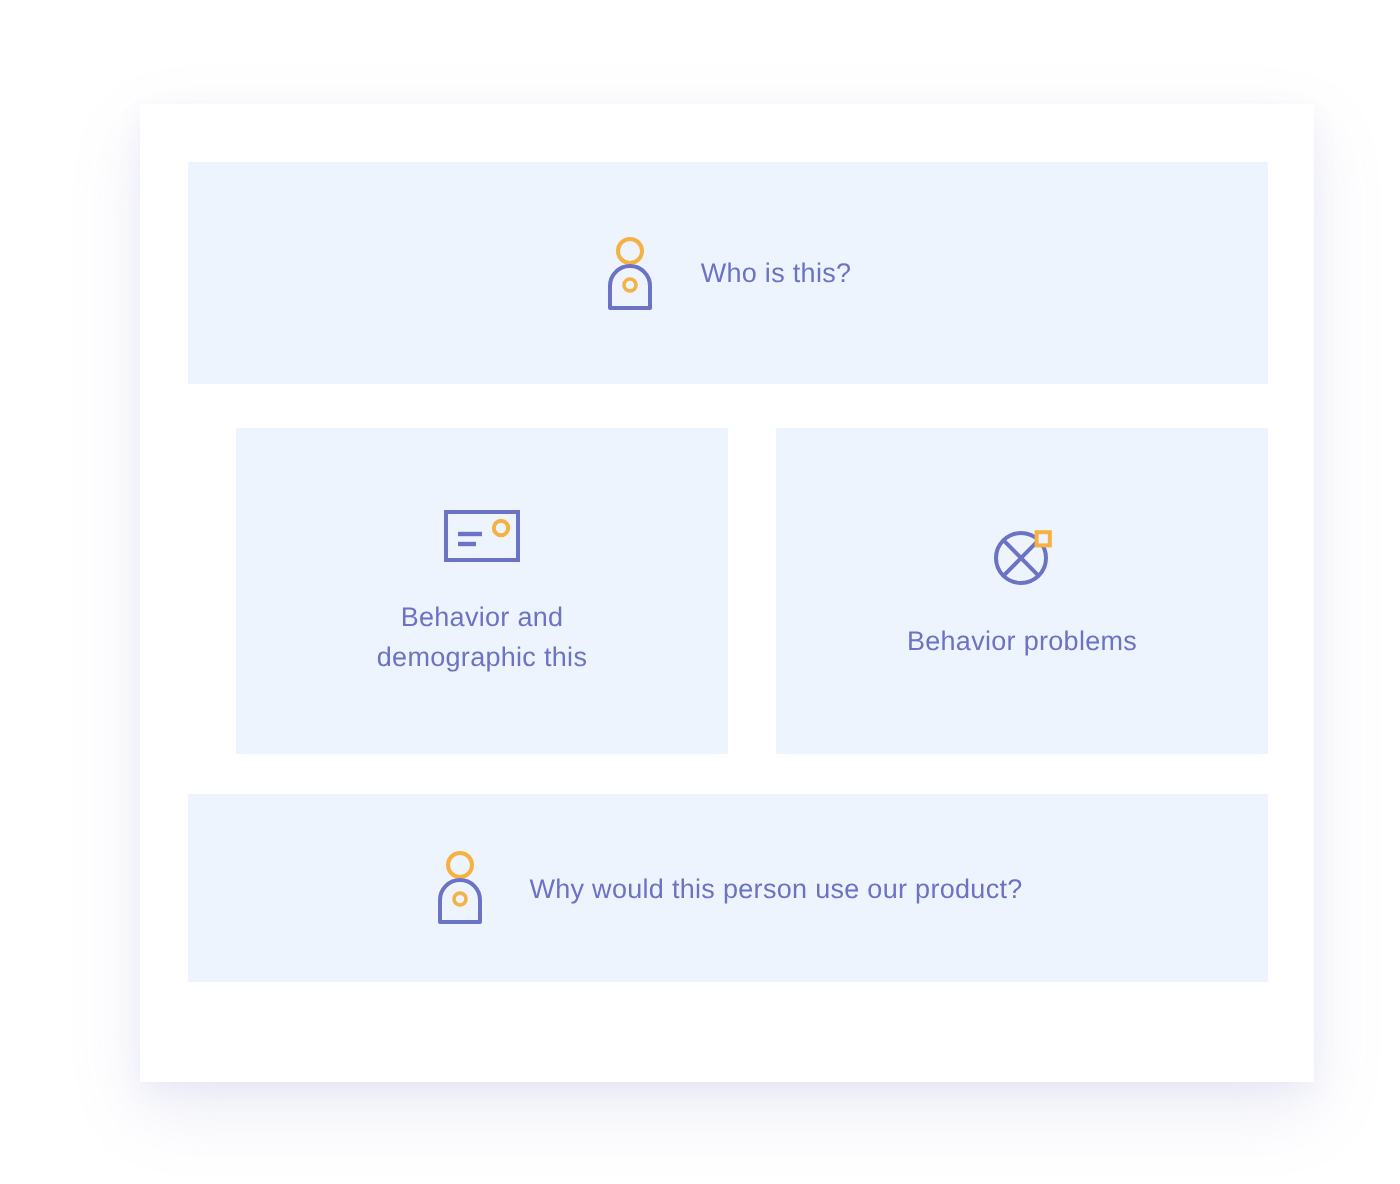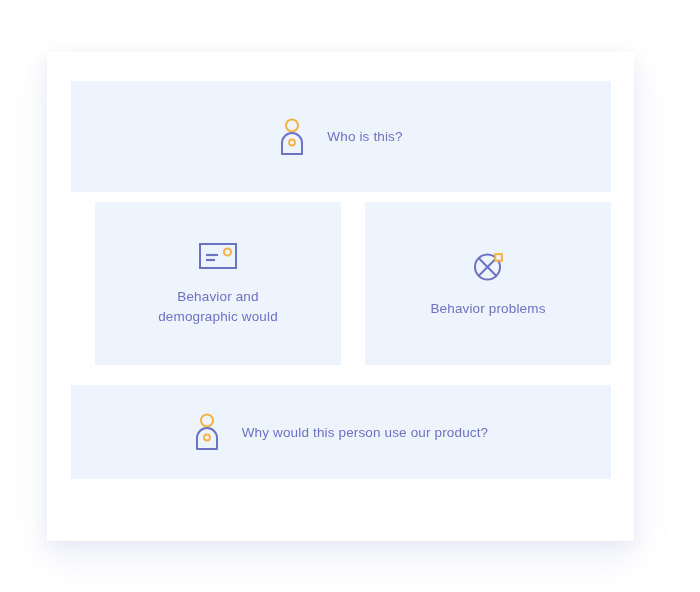--- a/index.html
+++ b/index.html
@@ -15,21 +15,21 @@
   #stage {
     position: relative;
     width: 700px;
     height: 592px;
     background: #ffffff;
   }
 
   
   .board {
     position: absolute;
-    left: 47px;
+    left: 70px;
     top: 52px;
     width: 587px;
     height: 489px;
     background: #ffffff;
     box-shadow: 0 14px 34px rgba(108, 114, 196, 0.13),
                 0 4px 12px rgba(108, 114, 196, 0.07);
     padding: 29px 23px 29px 24px;
     display: flex;
     flex-direction: column;
   }
@@ -42,21 +42,21 @@
     justify-content: center;
   }
 
   .row-top {
     height: 111px;
     width: 100%;
     flex: none;
   }
 
   .row-mid {
-    margin-top: 10px;
+    margin-top: 22px;
     display: flex;
     gap: 24px;
     height: 163px;
     flex: none;
     padding-left: 24px;
   }
 
   .row-mid .panel {
     flex: 1 1 0;
     flex-direction: column;
@@ -144,21 +144,21 @@
             <rect x="2" y="3" width="36" height="24" stroke="#6c72c4" stroke-width="2" fill="none"></rect>
 
             <line x1="8" y1="14" x2="20" y2="14" stroke="#6c72c4" stroke-width="2.2" stroke-linecap="butt"></line>
             <line x1="8" y1="19" x2="17" y2="19" stroke="#6c72c4" stroke-width="2.2" stroke-linecap="butt"></line>
 
             <circle cx="29.5" cy="11" r="3.6" stroke="#f5b142" stroke-width="2" fill="none"></circle>
           </svg>
         </span>
         <div class="label card-label multiline">
           <div>Behavior and</div>
-          <div>demographic would</div>
+          <div>demographic this</div>
         </div>
       </div>
 
 
       <div class="panel">
         <span class="icon-wrap">
           <svg class="icon" width="34" height="34" viewBox="0 0 34 34" fill="none" aria-hidden="true">
             <circle cx="16.5" cy="18" r="12.5" stroke="#6c72c4" stroke-width="2" fill="none"></circle>
             <line x1="7.8" y1="9.2" x2="25.2" y2="26.8" stroke="#6c72c4" stroke-width="2" stroke-linecap="round"></line>
             <line x1="25.2" y1="9.2" x2="7.8" y2="26.8" stroke="#6c72c4" stroke-width="2" stroke-linecap="round"></line>

